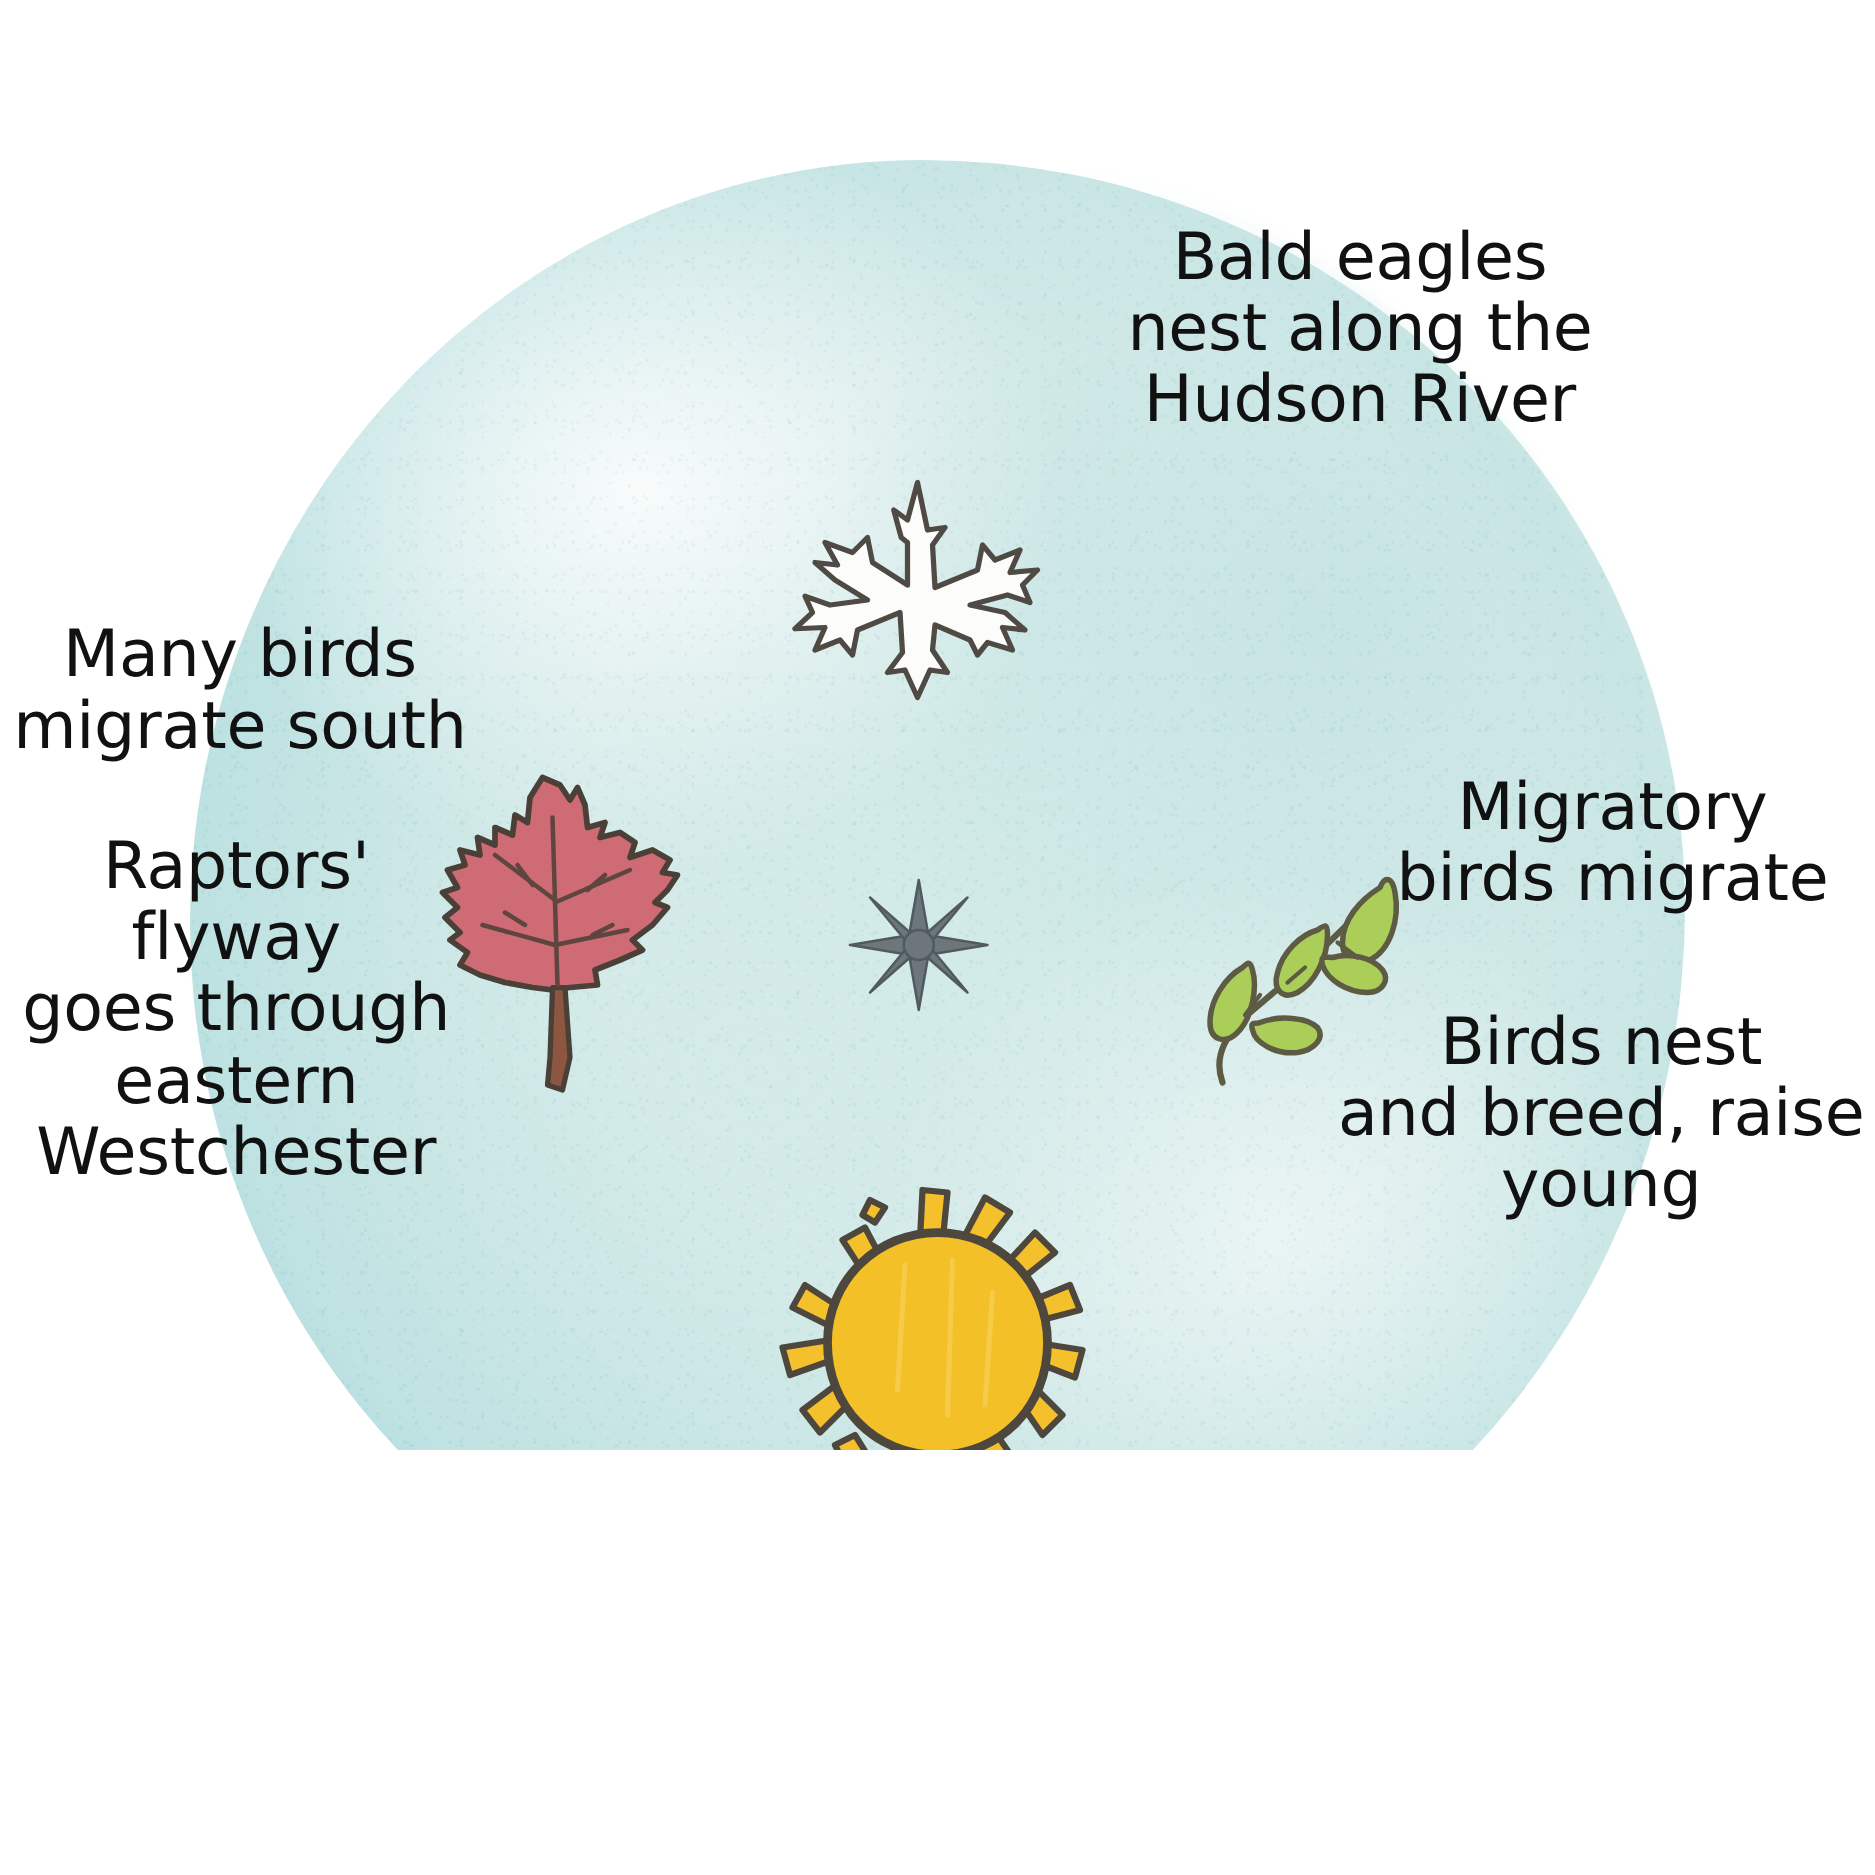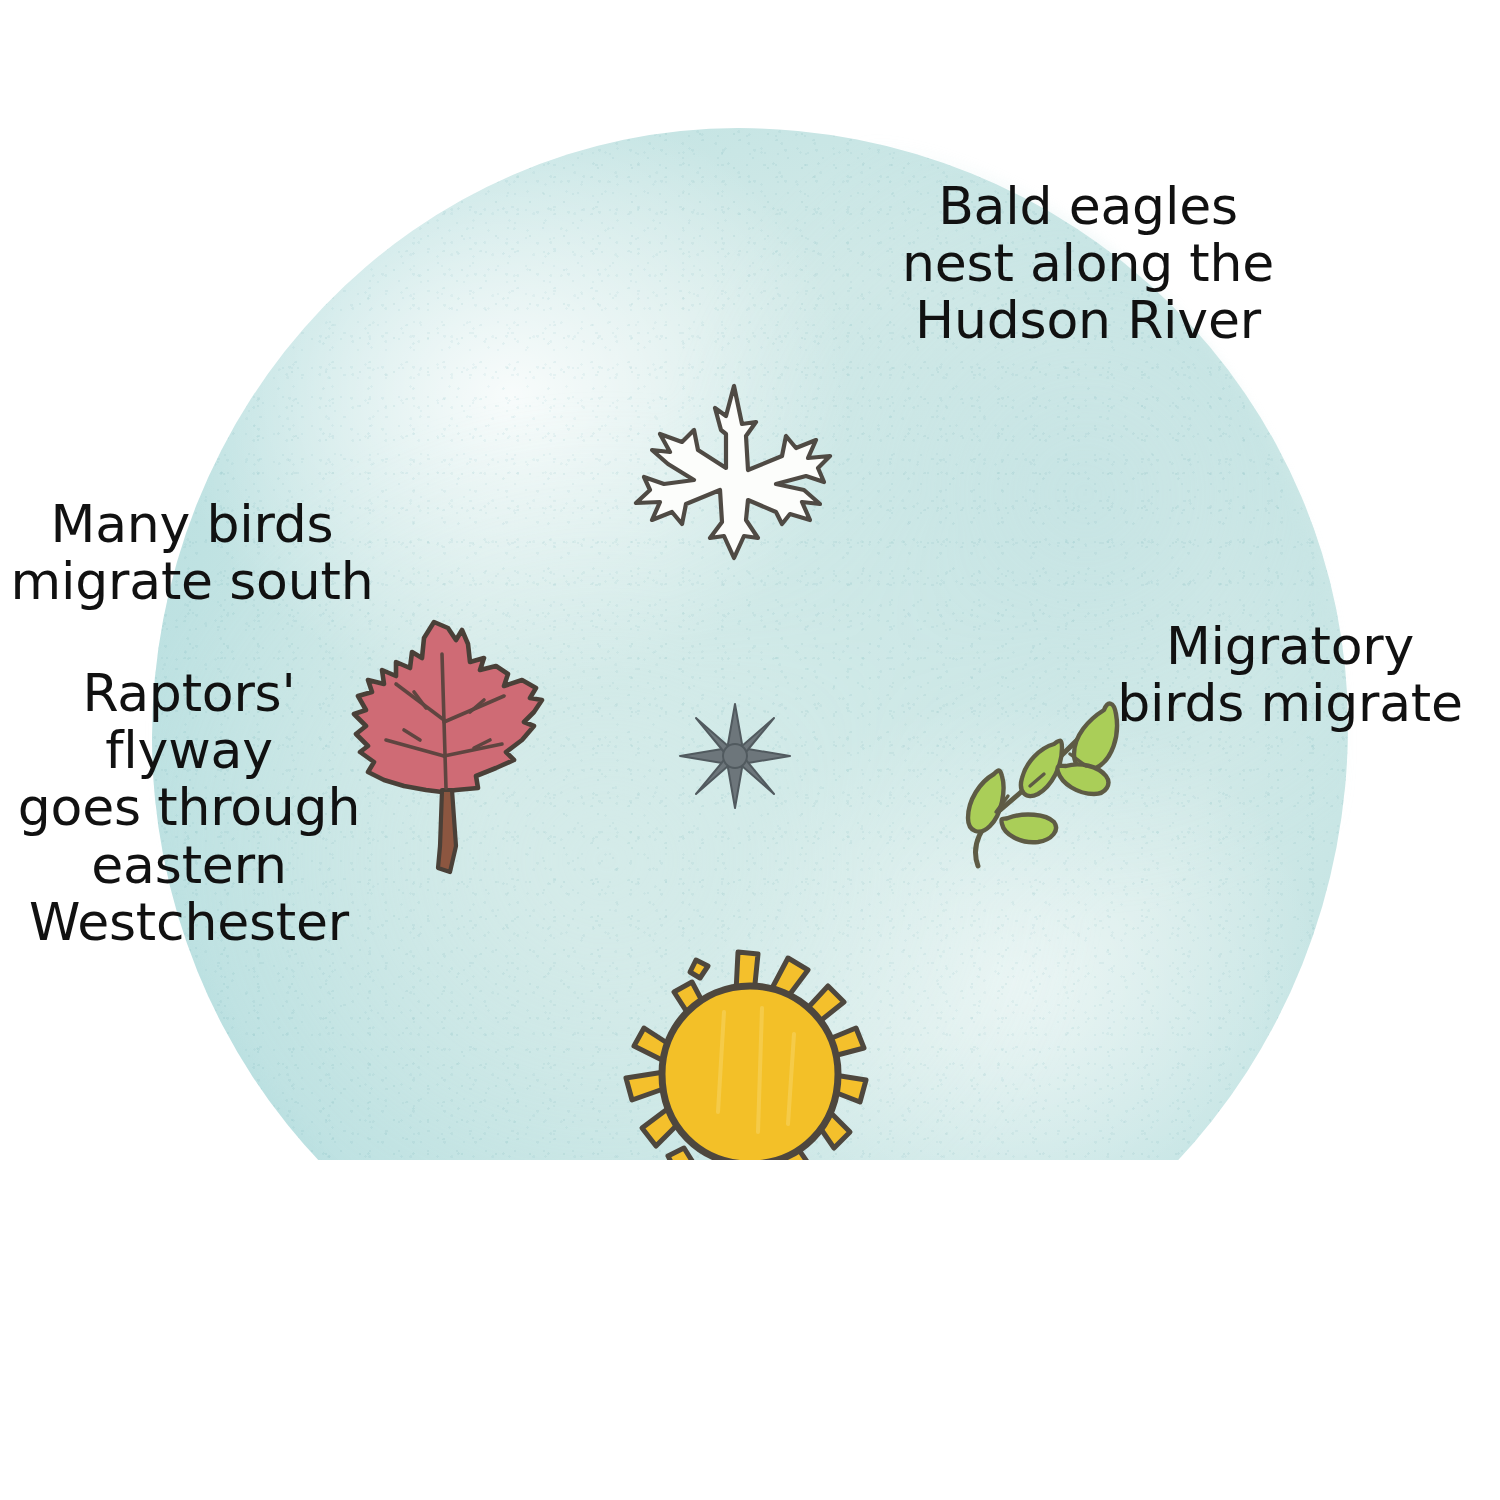--- a/index.html
+++ b/index.html
@@ -226,15 +226,18 @@
 migrate south</div>
 
   <div class="callout" id="label-raptors">Raptors' flyway
 goes through
 eastern
 Westchester</div>
 
   <div class="callout" id="label-return">Migratory
 birds migrate</div>
 
+  <div class="callout" id="label-nest">Birds nest
+and breed, raise
+young</div>
 
 
 </div>
 
 </body></html>

